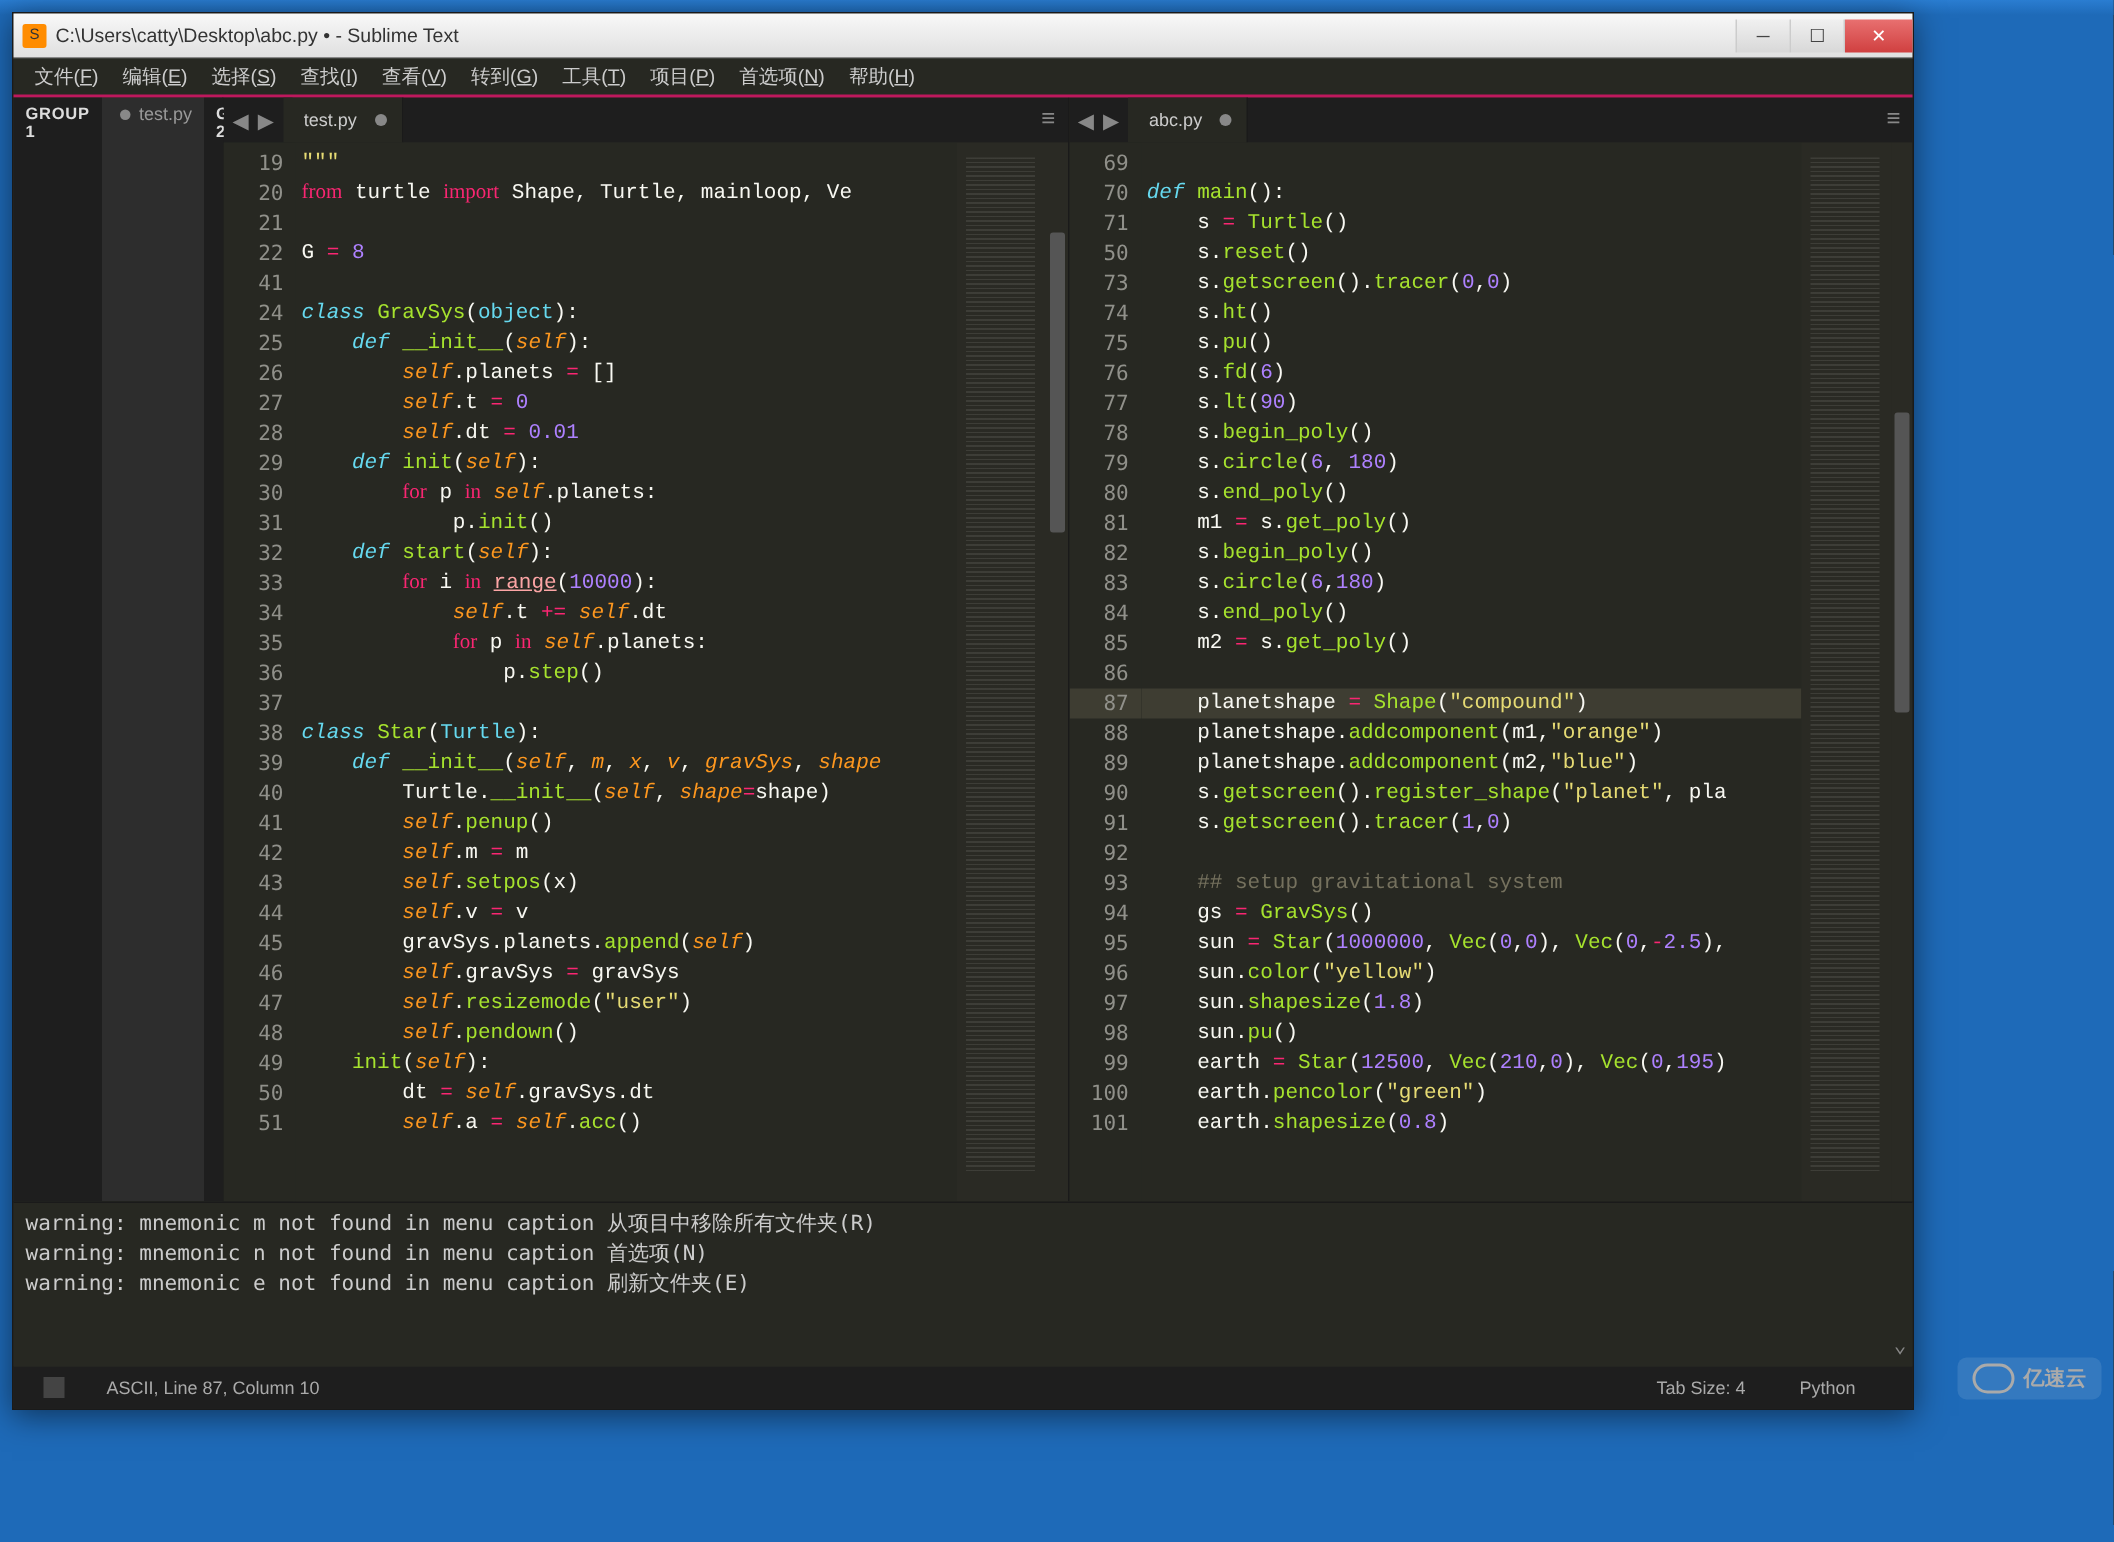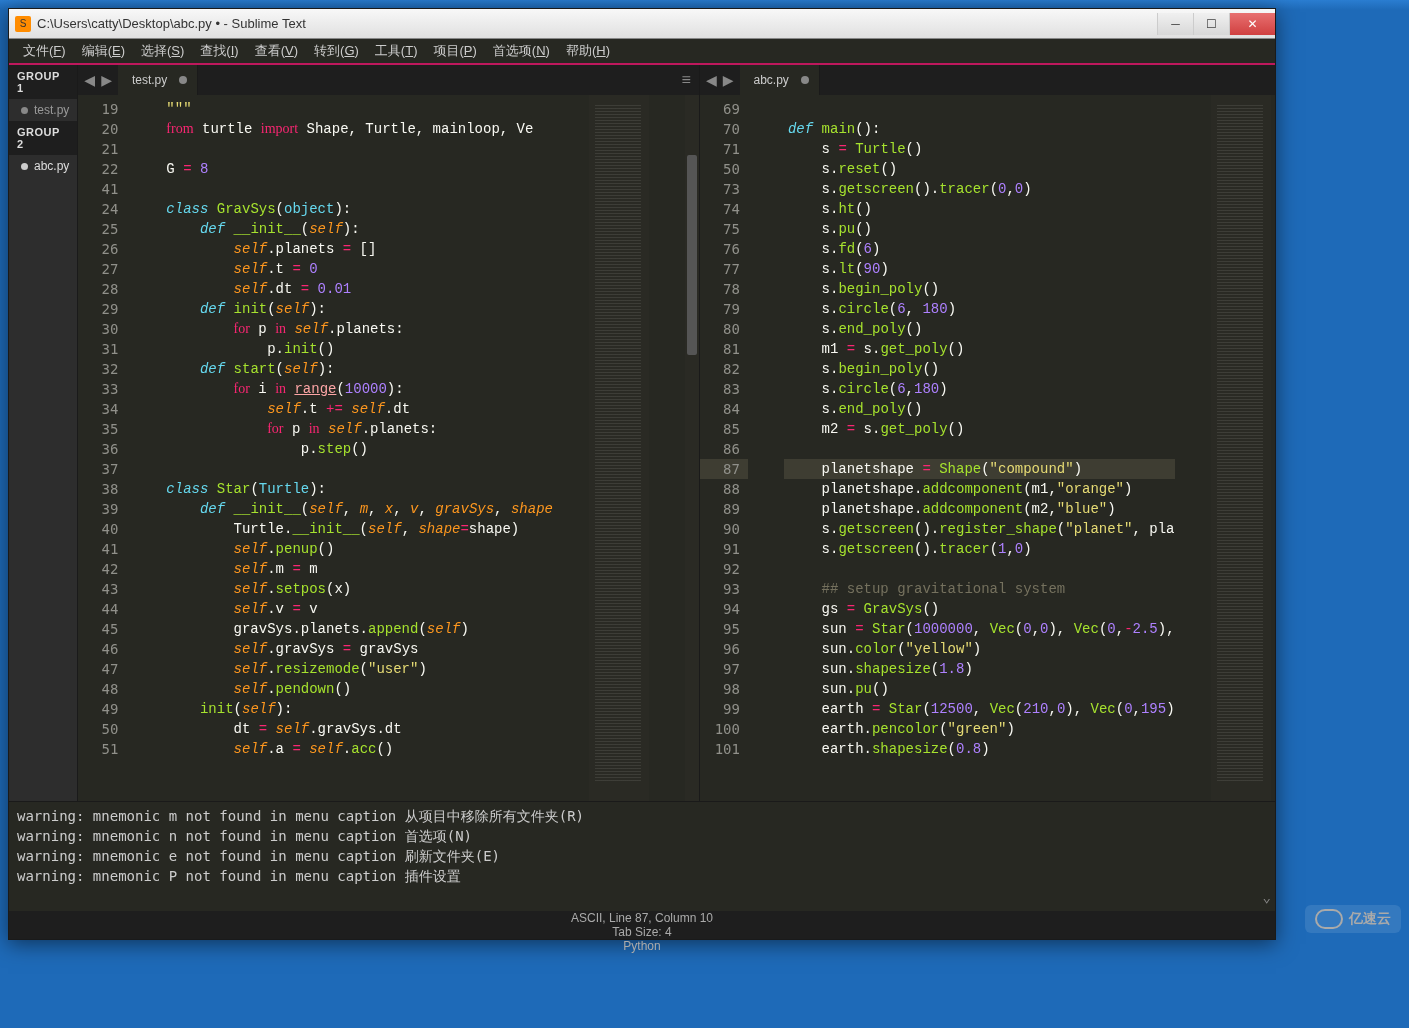--- a/index.html
+++ b/index.html
@@ -83,22 +83,21 @@
 .main {
   flex: 1;
   display: flex;
   overflow: hidden;
 }
 .sidebar {
   width: 140px;
   background: #2d2d2d;
   border-right: 1px solid #1a1a1a;
   display: flex;
-  flex-direction: column;
-  align-items: center;
+  flex-direction: row;
 }
 .group-header {
   background: #1e1e1e;
   color: #ddd;
   font-size: 11px;
   font-weight: bold;
   padding: 5px 8px;
   letter-spacing: 0.5px;
 }
 .file-item {
@@ -165,21 +164,20 @@
 .tabbar-spacer { flex:1; }
 .tabbar-menu {
   color:#888; padding:0 8px; display:flex;align-items:center;font-size:16px;
 }
 .code-area {
   flex: 1;
   display: flex;
   background: #272822;
   overflow: hidden;
   position: relative;
-  gap: 36px;
 }
 .gutter {
   width: 48px;
   background: #272822;
   color: #90908a;
   font-family: Consolas, monospace;
   font-size: 14px;
   text-align: right;
   padding: 4px 8px 4px 0;
   line-height: 20px;
@@ -262,21 +260,20 @@
 }
 
 .statusbar {
   height: 28px;
   background: #1e1e1e;
   color: #aaa;
   font-size: 12px;
   display: flex;
   align-items: center;
   padding: 0 20px;
-  flex-direction: column;
 }
 .statusbar .watermark {
   width: 14px; height: 14px;
   background: #444;
   margin-right: 10px;
 }
 .statusbar .fill { flex:1; }
 .status-cell { padding: 0 18px; }
 
 .watermark-bottom {
@@ -462,21 +459,20 @@
             </div>
           </div>
         </div>
       </div>
   </div>
 
   <div class="console" id="console">
   <div>warning: mnemonic m not found in menu caption 从项目中移除所有文件夹(R)</div>
       <div>warning: mnemonic n not found in menu caption 首选项(N)</div>
       <div>warning: mnemonic e not found in menu caption 刷新文件夹(E)</div>
-      <div>warning: mnemonic P not found in menu caption 插件设置</div>
       <div class="console-expand">⌄</div>
     </div>
 
   <div class="statusbar">
     <div class="watermark"></div>
     <div class="status-cell">ASCII, Line 87, Column 10</div>
     <div class="fill"></div>
     <div class="status-cell">Tab Size: 4</div>
     <div class="status-cell">Python</div>
   </div>

